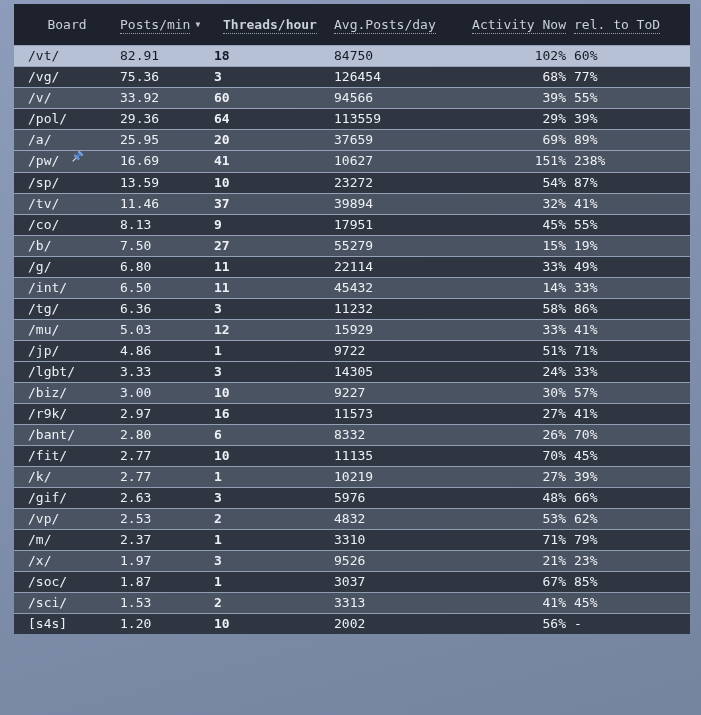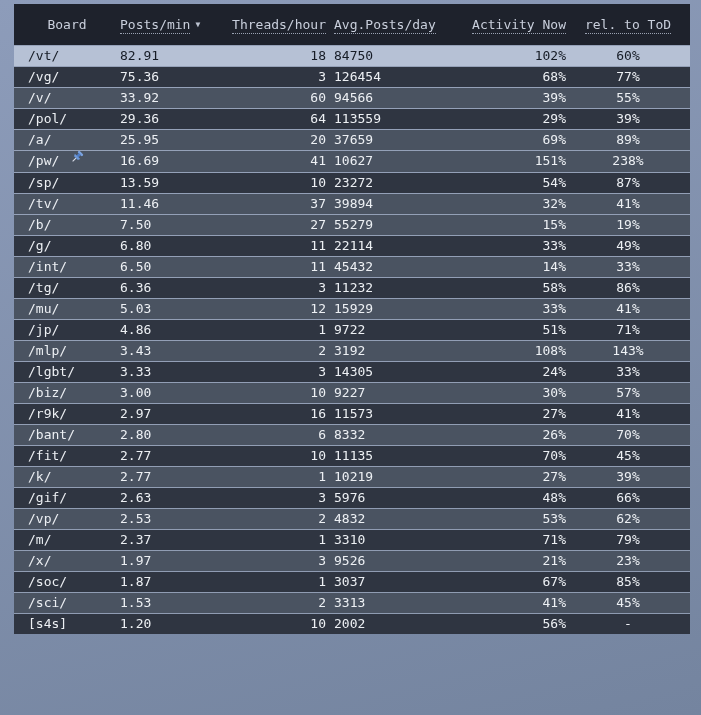--- a/index.html
+++ b/index.html
@@ -52,24 +52,24 @@
   tbody td{
     height:20px;
     line-height:20px;
   }
   tbody tr.light{background:var(--row-light);color:var(--row-text);}
   tbody tr.dark{background:var(--row-dark);color:var(--row-text);}
   tbody tr.highlighted{background:var(--highlight-bg);color:var(--highlight-text);}
   .col-board{width:106px;text-align:left;padding-left:14px;}
   th.col-board{text-align:center;padding-left:0;}
   .col-posts_min{width:94px;text-align:left;padding-right:8px;}
-  .col-threads_hour{width:120px;text-align:right;padding-right:8px;}
+  .col-threads_hour{width:120px;padding-right:8px;font-weight:bold;}
   .col-avg_posts_day{width:138px;text-align:left;padding-right:8px;}
   .col-activity_now{width:102px;text-align:right;padding-right:8px;}
-  .col-rel_tod{width:116px;text-align:center;padding-right:8px;}
+  .col-rel_tod{width:116px;text-align:left;padding-right:8px;}
   .hdr-label.sortable{
     border-bottom:1px dotted var(--underline);
     padding-bottom:1px;
     cursor:pointer;
   }
   .sort-arrow{
     display:inline-block;
     font-size:8px;
     margin-left:5px;
     position:relative;
@@ -165,20 +165,28 @@
           <td class="col-rel_tod"><span>87%</span></td>
         </tr>
         <tr class="light">
           <td class="col-board"><span>/tv/</span></td>
           <td class="col-posts_min"><span>11.46</span></td>
           <td class="col-threads_hour"><span>37</span></td>
           <td class="col-avg_posts_day"><span>39894</span></td>
           <td class="col-activity_now"><span>32%</span></td>
           <td class="col-rel_tod"><span>41%</span></td>
         </tr>
+        <tr class="dark">
+          <td class="col-board"><span>/co/</span></td>
+          <td class="col-posts_min"><span>8.13</span></td>
+          <td class="col-threads_hour"><span>9</span></td>
+          <td class="col-avg_posts_day"><span>17951</span></td>
+          <td class="col-activity_now"><span>45%</span></td>
+          <td class="col-rel_tod"><span>55%</span></td>
+        </tr>
         <tr class="light">
           <td class="col-board"><span>/b/</span></td>
           <td class="col-posts_min"><span>7.50</span></td>
           <td class="col-threads_hour"><span>27</span></td>
           <td class="col-avg_posts_day"><span>55279</span></td>
           <td class="col-activity_now"><span>15%</span></td>
           <td class="col-rel_tod"><span>19%</span></td>
         </tr>
         <tr class="dark">
           <td class="col-board"><span>/g/</span></td>
@@ -213,28 +221,20 @@
           <td class="col-rel_tod"><span>41%</span></td>
         </tr>
         <tr class="dark">
           <td class="col-board"><span>/jp/</span></td>
           <td class="col-posts_min"><span>4.86</span></td>
           <td class="col-threads_hour"><span>1</span></td>
           <td class="col-avg_posts_day"><span>9722</span></td>
           <td class="col-activity_now"><span>51%</span></td>
           <td class="col-rel_tod"><span>71%</span></td>
         </tr>
-        <tr class="light">
-          <td class="col-board"><span>/mlp/</span></td>
-          <td class="col-posts_min"><span>3.43</span></td>
-          <td class="col-threads_hour"><span>2</span></td>
-          <td class="col-avg_posts_day"><span>3192</span></td>
-          <td class="col-activity_now"><span>108%</span></td>
-          <td class="col-rel_tod"><span>143%</span></td>
-        </tr>
         <tr class="dark">
           <td class="col-board"><span>/lgbt/</span></td>
           <td class="col-posts_min"><span>3.33</span></td>
           <td class="col-threads_hour"><span>3</span></td>
           <td class="col-avg_posts_day"><span>14305</span></td>
           <td class="col-activity_now"><span>24%</span></td>
           <td class="col-rel_tod"><span>33%</span></td>
         </tr>
         <tr class="light">
           <td class="col-board"><span>/biz/</span></td>

